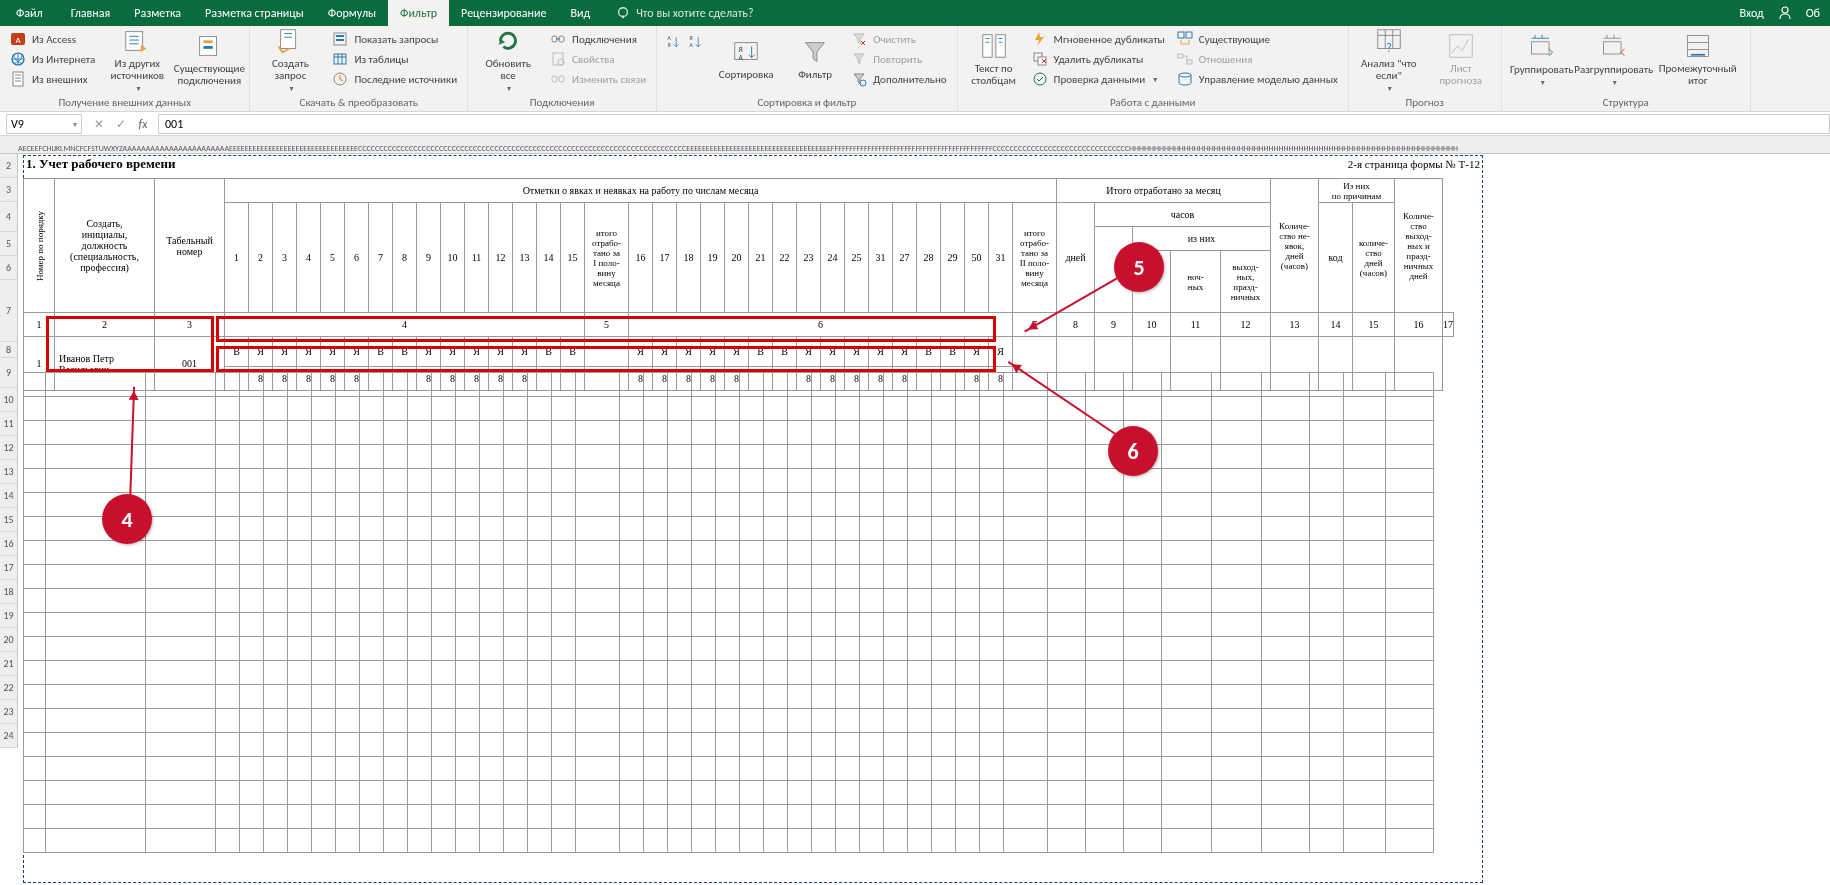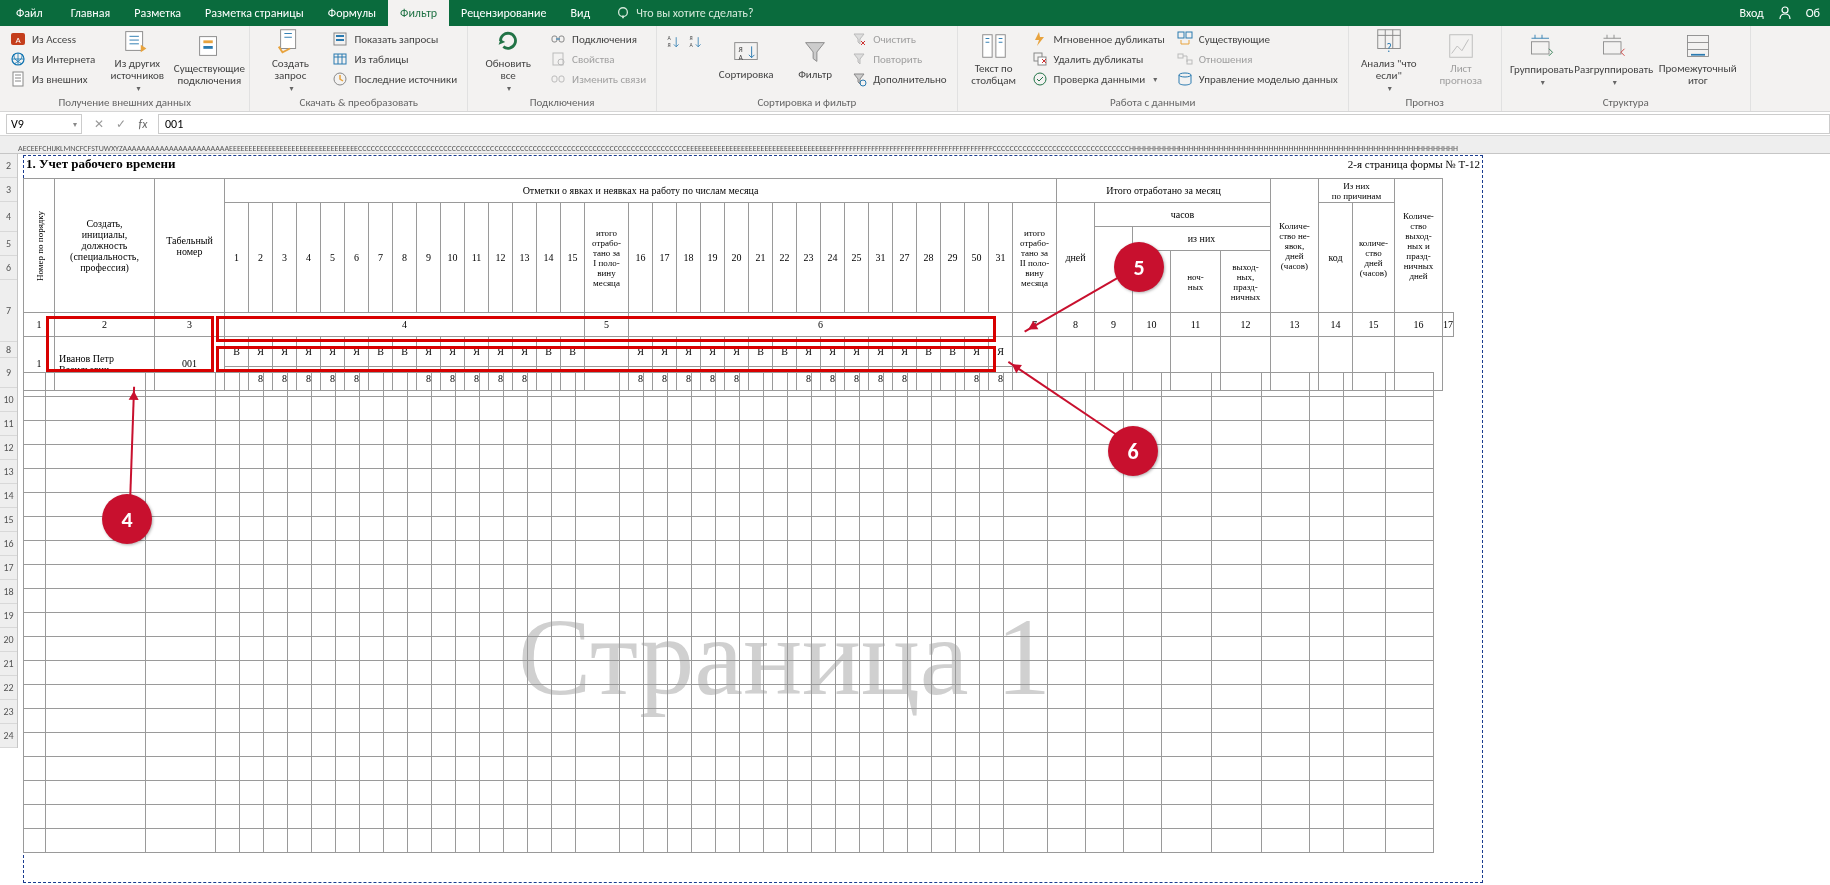--- a/index.html
+++ b/index.html
@@ -509,21 +509,20 @@
       <div>20</div>
       <div>21</div>
       <div>22</div>
       <div>23</div>
       <div>24</div>
   </div>
 
   <div class="grid">
 
     <div class="page-outline" style="left:5px;top:1px;width:1460px;height:728px"></div>
-    <div class="watermark" style="left:500px;top:440px">Страница 1</div>
 
     <div style="position:absolute;left:8px;top:2px;font:bold 13px 'Times New Roman';">1. Учет рабочего времени</div>
     <div style="position:absolute;right:350px;top:4px;font:11px 'Times New Roman'">2-я страница формы № Т-12</div>
 
     <div class="cell-grid">
       <table class="tmain" style="left:5px;top:24px;table-layout:fixed">
         <colgroup>
           <col style="width:22px">
             <col style="width:100px">
             <col style="width:70px">

